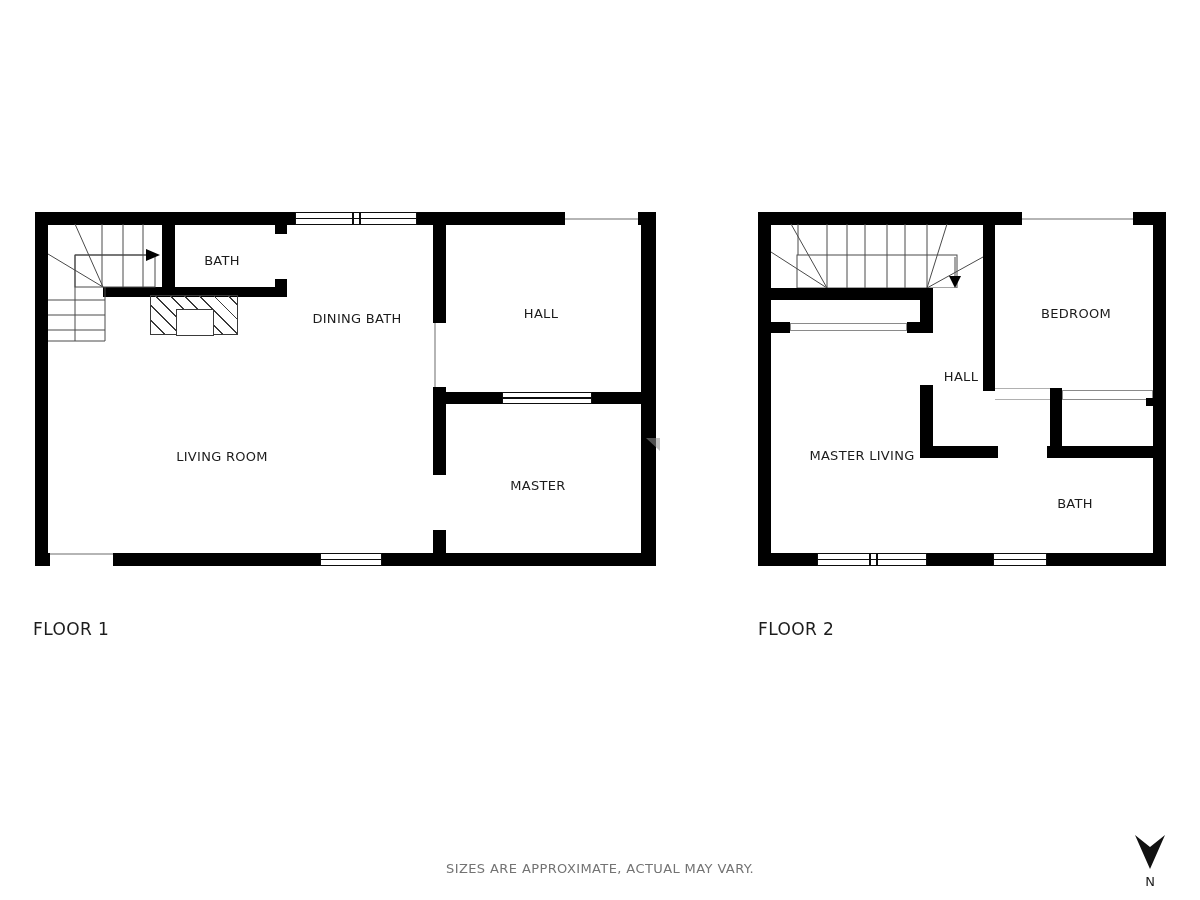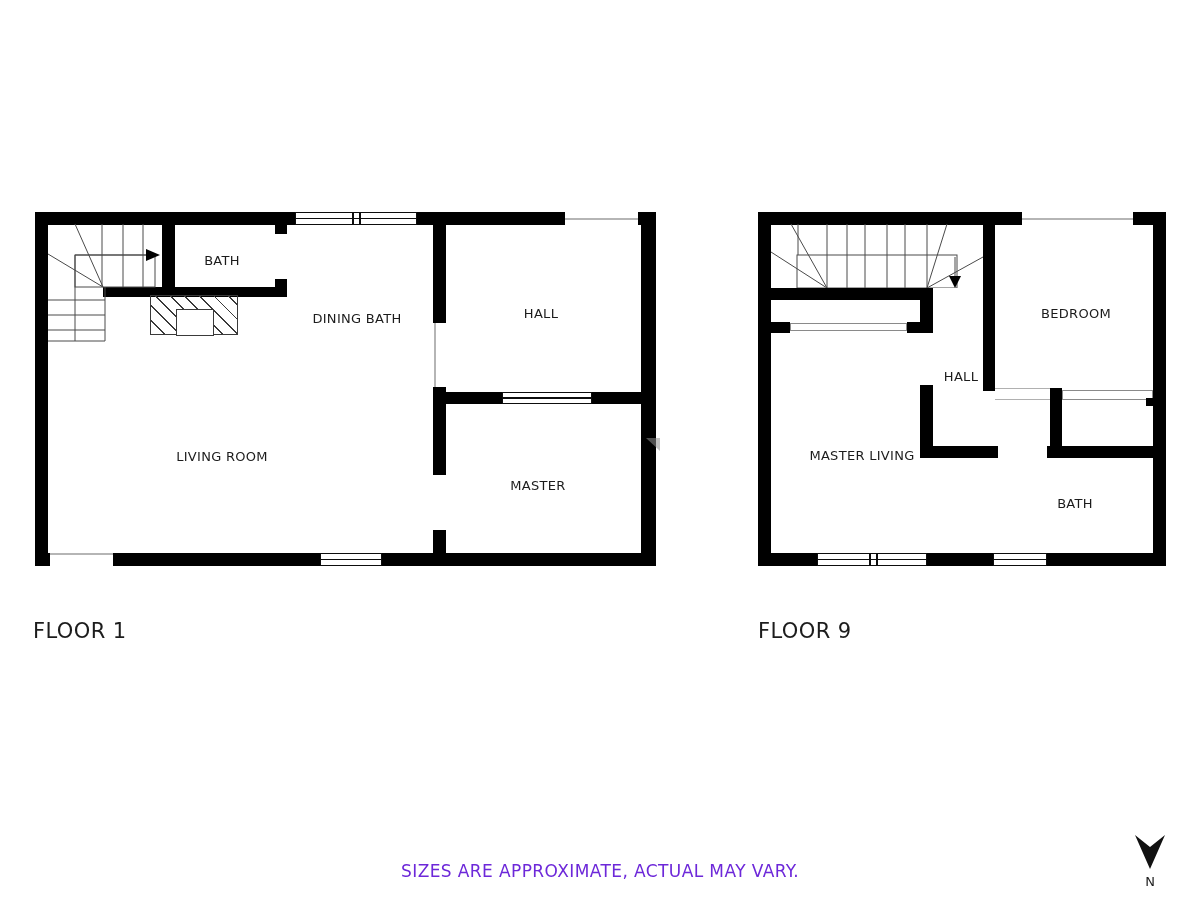--- a/index.html
+++ b/index.html
@@ -6,29 +6,29 @@
   #stage{position:relative;width:1200px;height:900px;background:var(--background,#ffffff);overflow:hidden;
          font-family:"DejaVu Sans","Liberation Sans",sans-serif;}
   .plan{position:absolute;}
   .wall{position:absolute;background:var(--wall,#000);}
   .oline{position:absolute;background:var(--opening-line,#b5b5b5);}
   .window{position:absolute;background:#fff;border:1.5px solid #0d0d0d;box-sizing:border-box;}
   .window .wline{position:absolute;left:0;right:0;top:50%;height:1.5px;margin-top:-1px;background:#0d0d0d;}
   .window .mullion{position:absolute;top:0;bottom:0;width:1.5px;background:#0d0d0d;}
   .room-label{position:absolute;transform:translate(-50%,-50%);white-space:nowrap;
               font-size:13px;letter-spacing:.3px;color:var(--text,#1c1c1c);}
-  .floor-title{position:absolute;font-size:21px;letter-spacing:.4px;color:var(--text,#1c1c1c);}
+  .floor-title{position:absolute;font-size:17px;letter-spacing:.4px;color:var(--text,#1c1c1c);}
   .stairs-svg{position:absolute;}
   .fireplace{position:absolute;border:1px solid #3a3a3a;box-sizing:border-box;
              background:repeating-linear-gradient(45deg,transparent 0,transparent 9px,#3a3a3a 9px,#3a3a3a 10.3px);}
   .fireplace-inner{position:absolute;background:#fff;border:1px solid #3a3a3a;box-sizing:border-box;}
   .closet-doors{position:absolute;background:#fff;border:1px solid #8a8a8a;box-sizing:border-box;}
   .door-open{position:absolute;background:#fff;border-top:1px solid #b0b0b0;border-bottom:1px solid #b0b0b0;box-sizing:border-box;}
   .disclaimer{position:absolute;left:50%;transform:translateX(-50%);top:861px;
-              font-size:17px;letter-spacing:.4px;color:#6d28d9;}
+              font-size:13px;letter-spacing:.4px;color:#737373;}
   .compass{position:absolute;left:1131px;top:831px;width:38px;height:56px;text-align:center;}
   .compass .n-label{display:block;margin-top:1px;font-size:13px;color:#1c1c1c;}
   .artifact{position:absolute;left:646px;top:438px;width:0;height:0;opacity:.55;
             border-left:14px solid transparent;border-top:13px solid #8f8f8f;}
 </style>
 </head>
 <body>
 
 <div id="stage">
 
@@ -150,21 +150,21 @@
       <polygon points="178,52 190,52 184,64" fill="#000"></polygon>
     </svg>
 
     <div class="room-label" style="left:318px;top:101px;">BEDROOM</div>
     <div class="room-label" style="left:203px;top:164px;">HALL</div>
     <div class="room-label" style="left:104px;top:243px;">MASTER LIVING</div>
     <div class="room-label" style="left:317px;top:291px;">BATH</div>
   </div>
 
   <div class="floor-title" style="left:33px;top:619px;">FLOOR 1</div>
-  <div class="floor-title" style="left:758px;top:619px;">FLOOR 9</div>
+  <div class="floor-title" style="left:758px;top:619px;">FLOOR 2</div>
 
   <div class="disclaimer">SIZES ARE APPROXIMATE, ACTUAL MAY VARY.</div>
 
   <div class="compass">
     <svg width="34" height="38" viewBox="0 0 34 38">
       <polygon points="2,4 17,16 32,4 17,38" fill="#111"></polygon>
     </svg>
     <span class="n-label">N</span>
   </div>
 

